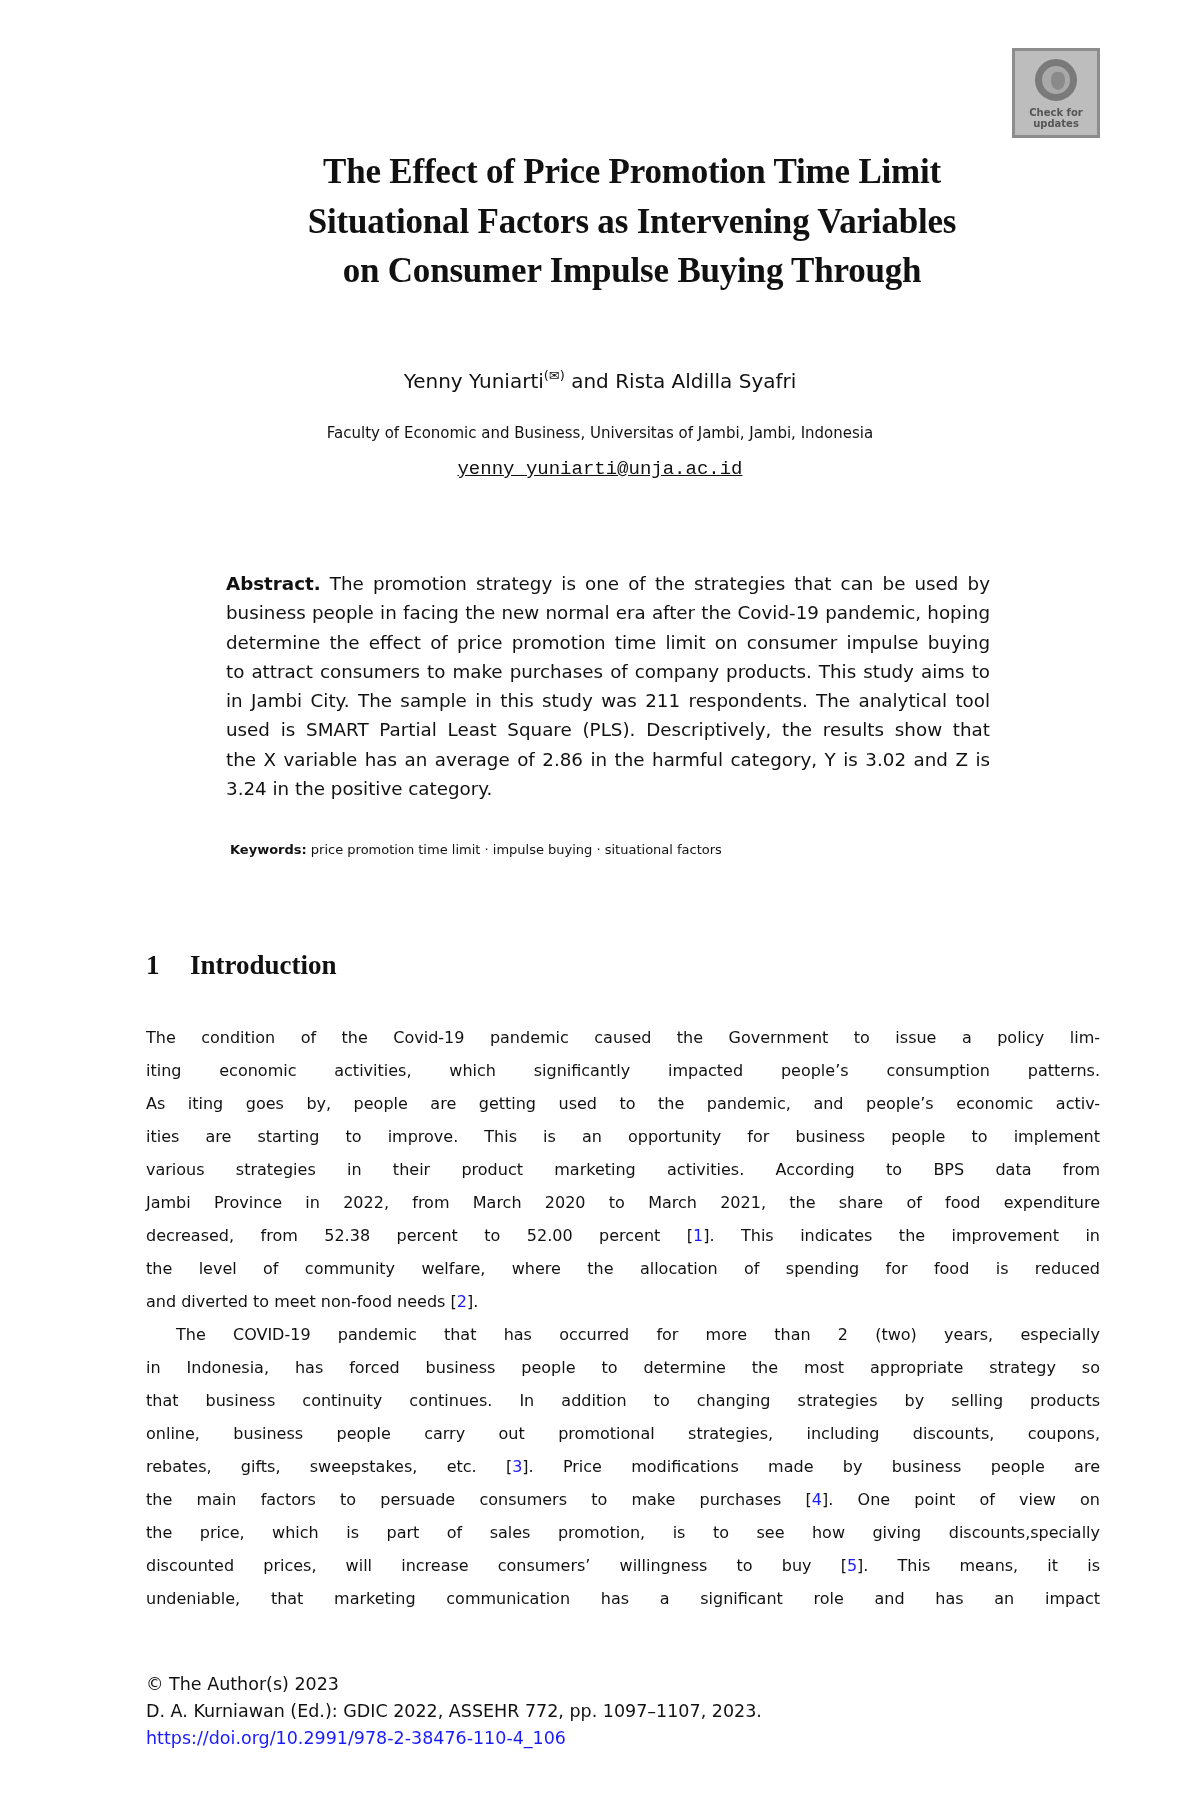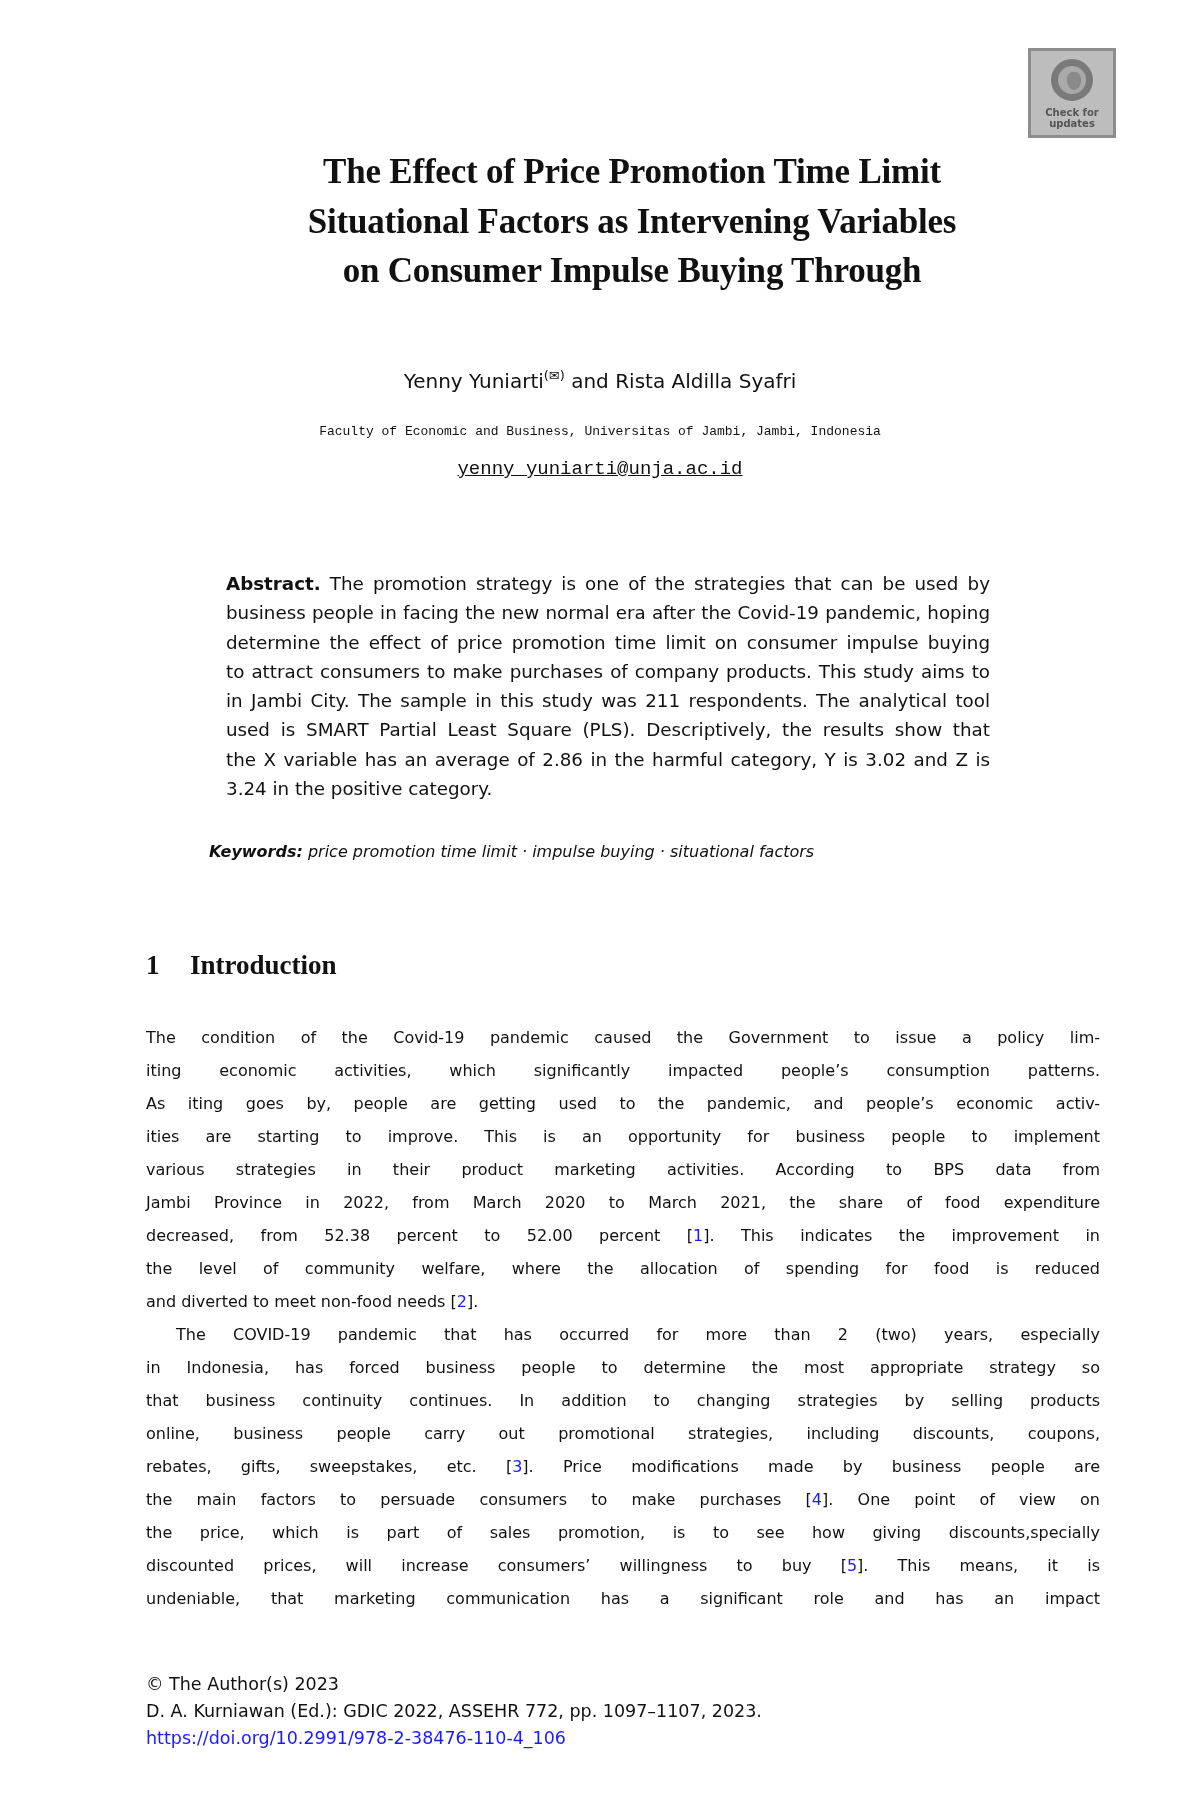--- a/index.html
+++ b/index.html
@@ -2,44 +2,44 @@
 <html><head>
 <meta charset="utf-8">
 <style>
   html, body { margin: 0; padding: 0; background: #ffffff; }
   body { width: 1200px; height: 1820px; position: relative; overflow: hidden; color: #111; }
   .serif { font-family: "Liberation Serif", "DejaVu Serif", serif; }
   .sans { font-family: "DejaVu Sans", "Liberation Sans", sans-serif; }
   .mono { font-family: "Liberation Mono", "DejaVu Sans Mono", monospace; text-decoration: underline; }
 
   #badge { position: absolute; left: 1012px; top: 48px; width: 88px; height: 90px;
-           background: #bdbdbd; border: 3px solid #8d8d8d; box-sizing: border-box; margin-left: 16px; }
+           background: #bdbdbd; border: 3px solid #8d8d8d; box-sizing: border-box; }
   #badge .ring { position: absolute; left: 20px; top: 8px; width: 42px; height: 42px; border-radius: 50%;
                  border: 7px solid #7a7a7a; box-sizing: border-box; background: #a9a9a9; }
   #badge .ring::after { content: ""; position: absolute; left: 9px; top: 6px; width: 14px; height: 18px;
                         background: #8a8a8a; border-radius: 40% 40% 50% 50%; }
   #badge .btext { position: absolute; left: 4px; right: 4px; top: 56px; font-size: 10px; line-height: 11px;
                   text-align: center; color: #555; font-weight: bold; }
 
   #title { position: absolute; left: 0; width: 1200px; top: 147px; text-align: center;
            font-size: 35px; font-weight: bold; line-height: 49.5px; letter-spacing: -0.2px; padding-left: 32px; }
   #title div { white-space: nowrap; }
 
   #authors { position: absolute; left: 0; width: 1200px; top: 368px; text-align: center; font-size: 20px; }
   #authors sup { font-size: 13px; vertical-align: 8px; }
-  #affil { position: absolute; left: 0; width: 1200px; top: 424px; text-align: center; font-size: 13px; font-family: Liberation Mono, monospace; }
+  #affil { position: absolute; left: 0; width: 1200px; top: 424px; text-align: center; font-size: 15px; }
   #email { position: absolute; left: 0; width: 1200px; top: 458px; text-align: center; font-size: 19px; }
 
   #abstract { position: absolute; left: 226px; width: 764px; top: 569px; font-size: 18.3px; line-height: 29.3px;
               text-align: justify; }
   #abstract .line { display: block; text-align: justify; text-align-last: justify; white-space: nowrap; height: 29.3px; }
   #abstract .line.last { text-align-last: left; }
   .bold { font-weight: bold; }
 
-  #keywords { position: absolute; left: 209px; width: 764px; top: 842px; font-size: 16px; font-style: italic; }
+  #keywords { position: absolute; left: 230px; width: 764px; top: 842px; font-size: 13px; }
 
   #sec-head { position: absolute; left: 146px; top: 950px; font-size: 27px; font-weight: bold; }
   #sec-head .num { display: inline-block; width: 44px; }
 
   #body { position: absolute; left: 146px; width: 954px; top: 1021px; font-size: 16px; line-height: 33px; }
   #body .line { display: block; white-space: nowrap; text-align: justify; text-align-last: justify; height: 33px; }
   #body .line.last { text-align-last: left; }
   #body .indent { padding-left: 30px; }
   .cite { color: #1a1aff; }
 

